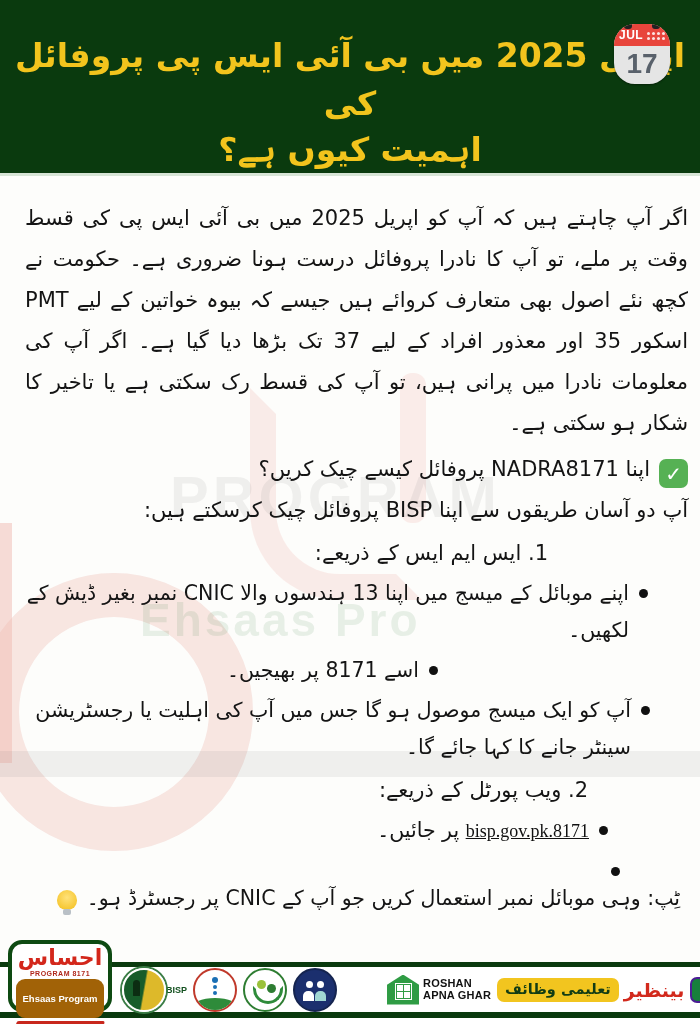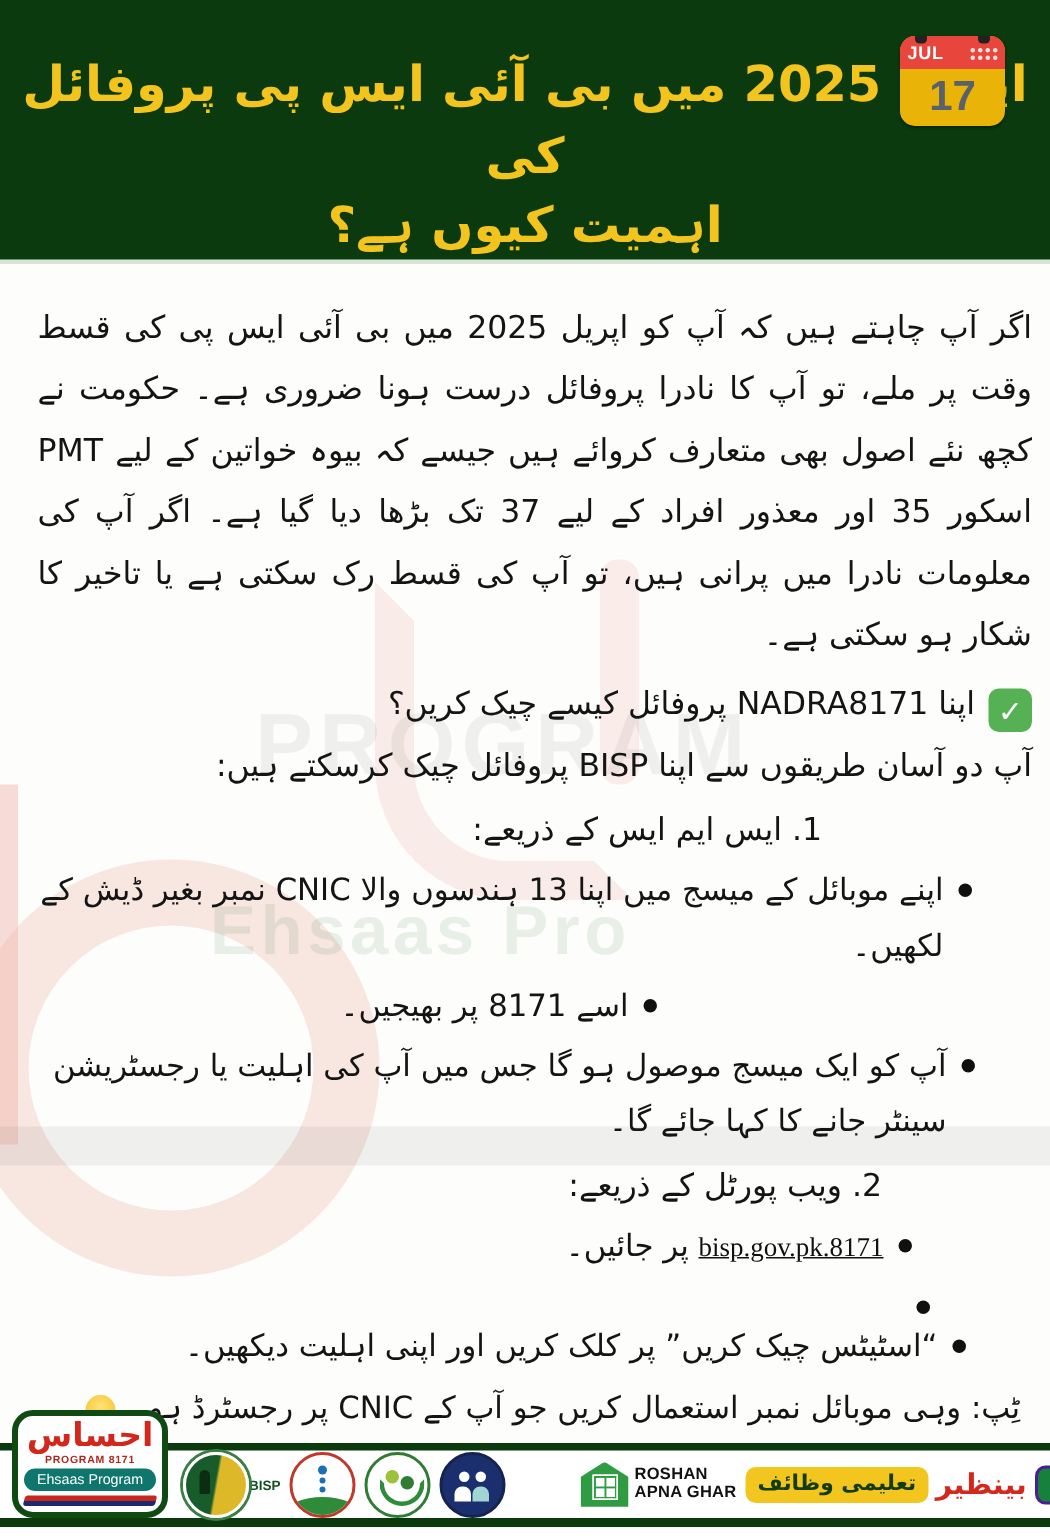--- a/index.html
+++ b/index.html
@@ -4,21 +4,21 @@
 <style>
   html,body{margin:0;padding:0;}
   body{font-family:"DejaVu Sans",sans-serif;background:#e9e9e9;}
   .page{position:relative;width:700px;height:1024px;margin:0 auto;background:#fdfdfb;overflow:hidden;}
 
   
   .header{position:absolute;top:0;left:0;right:0;height:173px;background:#0a3a0e;border-bottom:3px solid #d7e4d6;}
   .header-title{direction:rtl;text-align:center;padding-top:32px;color:#f2c41d;font-weight:bold;}
   .header-title .t1{font-size:33px;line-height:1.45;display:block;}
   .header-title .t2{font-size:33px;line-height:1.35;display:block;}
-  .calendar{position:absolute;top:24px;right:30px;width:70px;height:60px;background:#eab308;border-radius:10px;overflow:hidden;box-shadow:0 1px 2px rgba(0,0,0,.4);}
+  .calendar{position:absolute;top:24px;right:30px;width:56px;height:60px;background:#e5e5e5;border-radius:21px;overflow:hidden;box-shadow:0 1px 2px rgba(0,0,0,.4);}
   .calendar::before,.calendar::after{content:"";position:absolute;top:-2px;width:8px;height:7px;background:#222;border-radius:3px;}
   .calendar::before{left:10px;} .calendar::after{right:10px;}
   .cal-top{height:22px;background:#e8453c;color:#fff;display:flex;align-items:center;justify-content:space-between;padding:0 5px;box-sizing:border-box;}
   .cal-month{font-size:12px;font-weight:bold;letter-spacing:.5px;font-family:"Liberation Sans",sans-serif;}
   .cal-dots{width:3px;height:3px;border-radius:50%;background:#fff;box-shadow:5px 0 0 #fff,10px 0 0 #fff,15px 0 0 #fff,0 5px 0 #fff,5px 5px 0 #fff,10px 5px 0 #fff,15px 5px 0 #fff;margin-top:-4px;margin-right:15px;opacity:.85;}
   .cal-day{color:#59616b;font-size:28px;font-weight:bold;text-align:center;line-height:36px;font-family:"Liberation Sans",sans-serif;}
 
   
   .watermark{position:absolute;top:173px;left:0;right:0;bottom:62px;pointer-events:none;overflow:hidden;}
   .wm-stroke1{position:absolute;left:250px;top:215px;width:120px;height:160px;border:26px solid #e05a4e;border-top-color:transparent;border-right-color:transparent;border-radius:0 0 0 90px;opacity:.10;}
@@ -48,21 +48,21 @@
   .tip-row{display:flex;align-items:flex-start;gap:10px;font-size:20.5px;line-height:37px;margin-top:4px;padding-right:8px;}
   .bulb-icon{width:20px;height:20px;background:radial-gradient(circle at 50% 38%,#ffe27a,#f3bd18);border-radius:50% 50% 46% 46%;position:relative;flex:none;margin-top:10px;}
   .bulb-icon::after{content:"";position:absolute;bottom:-5px;left:6px;width:8px;height:6px;background:#b9c0c6;border-radius:2px;}
 
   
   .footer{position:absolute;left:0;right:0;bottom:6px;height:56px;background:#fff;border-top:5px solid #0a3a0e;border-bottom:6px solid #0a3a0e;display:flex;align-items:center;gap:6px;padding:0 6px 0 122px;box-sizing:border-box;}
   .page::after{content:"";position:absolute;left:0;right:0;bottom:0;height:6px;background:#fff;}
   .ehsaas-card{position:absolute;left:8px;bottom:12px;width:104px;height:72px;background:#fff;border:4px solid #0e4a12;border-radius:14px;z-index:6;padding:2px 4px;box-sizing:border-box;}
   .eh-urdu{color:#d3271b;font-size:22px;font-weight:bold;text-align:center;line-height:24px;}
   .eh-sub{color:#b0281c;font-size:7px;font-weight:bold;text-align:center;letter-spacing:.5px;font-family:"Liberation Sans",sans-serif;}
-  .eh-pill{background:#0f766e;color:#fff;border-radius:9px;font-size:9.5px;font-weight:normal;text-align:center;padding:2px 2px;margin-top:2px;font-family:"Liberation Sans",sans-serif;}
+  .eh-pill{background:#a16207;color:#fff;border-radius:9px;font-size:9.5px;font-weight:bold;text-align:center;padding:14px 2px;margin-top:2px;font-family:"Liberation Sans",sans-serif;}
   .eh-ribbon{height:7px;margin-top:3px;background:linear-gradient(180deg,#c8271d 55%,#1b2b6b 45%);transform:skew(-14deg);border-radius:2px;}
   .logo-col{display:flex;flex-direction:row;align-items:center;flex:none;}
   .bisp-circle{width:40px;height:40px;border-radius:50%;background:linear-gradient(100deg,#175c2a 48%,#ddb92a 52%);border:2px solid #fff;box-shadow:0 0 0 2px #3b7d46;position:relative;}
   .bisp-circle::after{content:"";position:absolute;top:10px;left:9px;width:7px;height:16px;background:#0c2d12;border-radius:4px 4px 1px 1px;}
   .bisp-label{font-size:9px;font-weight:bold;color:#12501f;margin-top:1px;font-family:"Liberation Sans",sans-serif;}
   .circle{width:44px;height:44px;border-radius:50%;position:relative;overflow:hidden;flex:none;}
   .c-health{background:#fff;border:2px solid #c0392b;box-sizing:border-box;}
   .c-health::before{content:"";position:absolute;bottom:-8px;left:-4px;right:-4px;height:20px;background:#2e8b3a;border-radius:50% 50% 0 0;}
   .c-health::after{content:"";position:absolute;top:7px;left:50%;transform:translateX(-50%);width:6px;height:6px;border-radius:50%;background:#1a6fb5;box-shadow:0 7px 0 -1px #1a6fb5,0 13px 0 -1px #1a6fb5;}
   .c-nashonuma{background:#fff;border:2px solid #2e7d32;box-sizing:border-box;}
@@ -136,24 +136,20 @@
 
     <div class="list-h portal-h">2. ویب پورٹل کے ذریعے:</div>
 
     <div class="li ind-d">
       <span class="dot"></span>
       <span class="li-text"><a class="link" href="#">bisp.gov.pk.8171</a><span> پر جائیں۔</span></span>
     </div>
     <div class="li ind-e">
       <span class="dot"></span>
     </div>
-    <div class="li ind-f">
-      <span class="dot"></span>
-      <span class="li-text">“اسٹیٹس چیک کریں” پر کلک کریں اور اپنی اہلیت دیکھیں۔</span>
-    </div>
 
     <div class="tip-row">
       <span>ٹِپ: وہی موبائل نمبر استعمال کریں جو آپ کے CNIC پر رجسٹرڈ ہو۔</span>
       <span class="bulb-icon"></span>
     </div>
   </div>
 
   <div class="ehsaas-card">
     <div class="eh-urdu">احساس</div>
     <div class="eh-sub">PROGRAM 8171</div>

